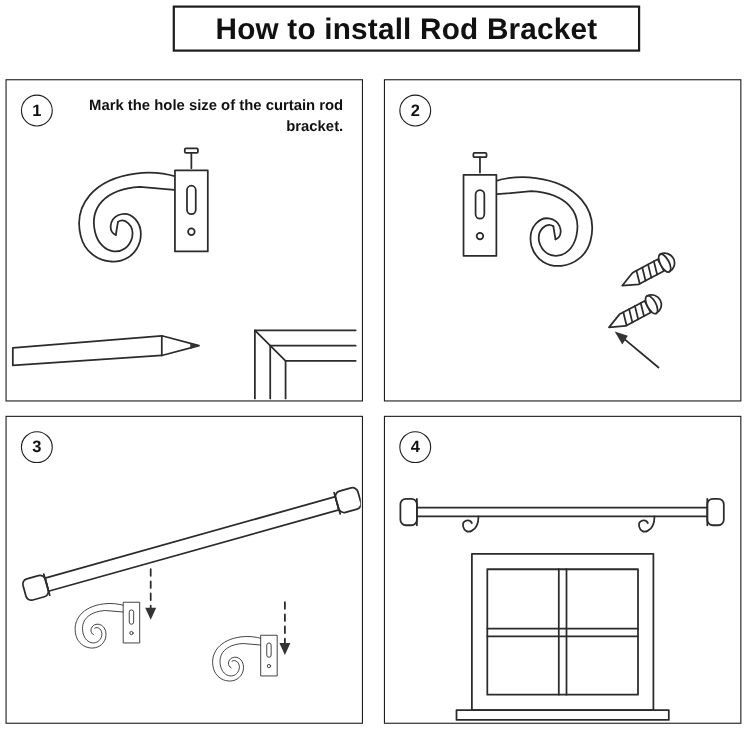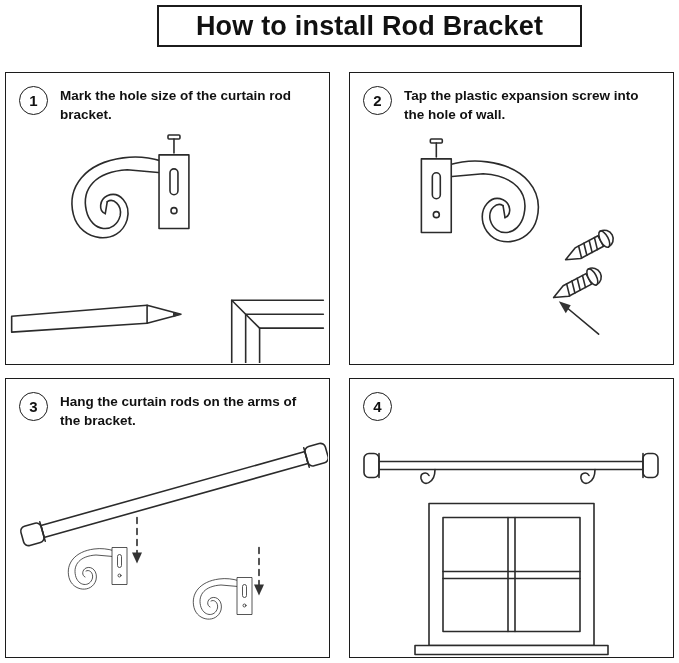--- a/index.html
+++ b/index.html
@@ -27,21 +27,21 @@
     display: flex; align-items: flex-start; gap: 12px;
     padding: 13px 10px 0 13px;
   }
   .step-circle {
     flex: 0 0 auto; width: 29px; height: 29px; border: 1.6px solid #1c1c1c;
     border-radius: 50%; display: flex; align-items: center; justify-content: center;
     font-size: 15px; font-weight: bold;
   }
   .step-text {
     font-size: 13.5px; font-weight: bold; line-height: 1.4;
-    max-width: 252px; padding-top: 1px;
+    max-width: 252px; padding-top: 1px; text-align: right;
   }
   .illustration {
     position: absolute; left: 1px; right: 1px; top: 56px; bottom: 1px;
   }
   .illustration svg { display: block; width: 100%; height: 100%; }
   .ln { fill: none; stroke: #2b2b2b; stroke-width: 1.6; stroke-linecap: round; stroke-linejoin: round; }
   .fw { fill: #ffffff; stroke: #2b2b2b; stroke-width: 1.6; stroke-linejoin: round; }
   .fd { fill: #333333; stroke: none; }
 </style>
 </head>
@@ -84,21 +84,20 @@
           <path class="ln" d="M253,235 L253,200 L317,200"></path>
           <path class="ln" d="M225,172 L253,200"></path>
         </g>
       </svg>
     </div>
   </div>
 
   <div class="panel">
     <div class="panel-header">
       <div class="step-circle">2</div>
-      <div class="step-text">Tap the plastic expansion screw into the hole of wall.</div>
     </div>
     <div class="illustration">
       <svg viewBox="0 0 321 235">
 
         <g transform="translate(150,30) scale(-1,1)">
           <path class="ln" d="M52,6 C42,3 28,1 14,3 C-24,8 -43,32 -36,60 C-29,88 10,92 18,65 C22,48 10,36 -2,41 C-10,45 -11,56 -4,59"></path>
           <path class="ln" d="M52,18 L18,15 C-14,17 -28,34 -23,56 C-18,78 6,80 11,61 C13,50 4,43 -2,47"></path>
           <path class="ln" d="M-4,59 L-2,47"></path>
           <rect class="fw" x="59" y="-20" width="12" height="4" rx="1"></rect>
           <path class="ln" d="M65,-16 L65,-2"></path>
@@ -124,21 +123,20 @@
           <path class="ln" d="M248,206 L212,176"></path>
           <polygon class="fd" points="208,173 220,177 215,185"></polygon>
         </g>
       </svg>
     </div>
   </div>
 
   <div class="panel">
     <div class="panel-header">
       <div class="step-circle">3</div>
-      <div class="step-text">Hang the curtain rods on the arms of the bracket.</div>
     </div>
     <div class="illustration">
       <svg viewBox="0 0 321 220">
 
         <g>
           <path class="ln" d="M34,90 L298,16 M37,102 L301,28 M34,90 L37,102 M298,16 L301,28"></path>
           <g transform="translate(35.5,96) rotate(-15.7)">
             <rect class="fw" x="-21" y="-10" width="21" height="20" rx="5"></rect>
             <path class="ln" d="M0,-10 L0,10"></path>
           </g>

